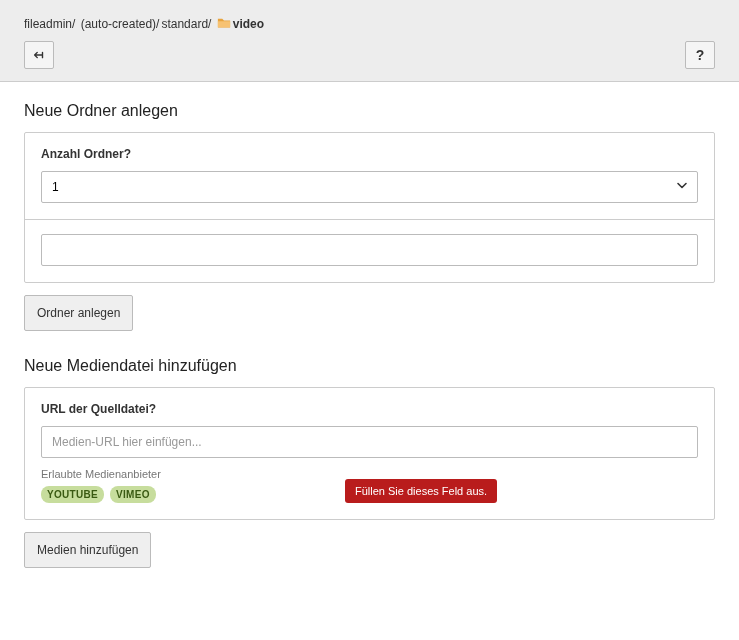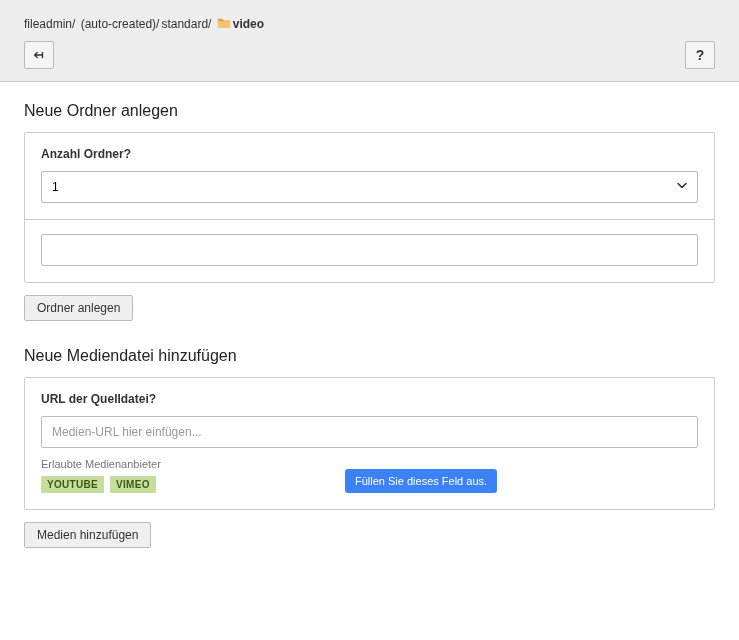--- a/index.html
+++ b/index.html
@@ -100,21 +100,21 @@
     position: absolute;
     right: 10px;
     top: 50%;
     transform: translateY(-50%);
     pointer-events: none;
   }
   input::placeholder { color: #999; }
   .btn {
     display: inline-flex;
     align-items: center;
-    height: 26px;
+    height: 36px;
     padding: 1px 12px;
     background: #efefef;
     border: 1px solid #bbb;
     border-radius: 2px;
     font-family: inherit;
     font-size: 12px;
     color: #333;
     cursor: pointer;
     margin-top: 12px;
   }
@@ -128,28 +128,28 @@
     display: flex;
     gap: 6px;
     position: relative;
   }
   .badge {
     background: #c7dd9d;
     color: #3a5a12;
     font-size: 10px;
     font-weight: 700;
     padding: 3px 6px;
-    border-radius: 1px;
+    border-radius: 8px;
     letter-spacing: 0.3px;
   }
   .tooltip {
     position: absolute;
     left: 304px;
     top: -7px;
-    background: #3b82f6;
+    background: #b91c1c;
     color: #fff;
     font-size: 11px;
     padding: 6px 10px;
     border-radius: 3px;
     white-space: nowrap;
   }
   .section-gap { height: 26px; }
 </style>
 </head>
 <body>

